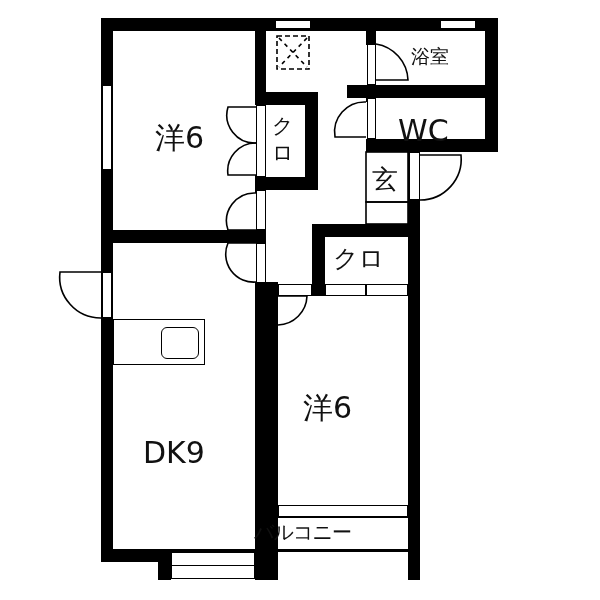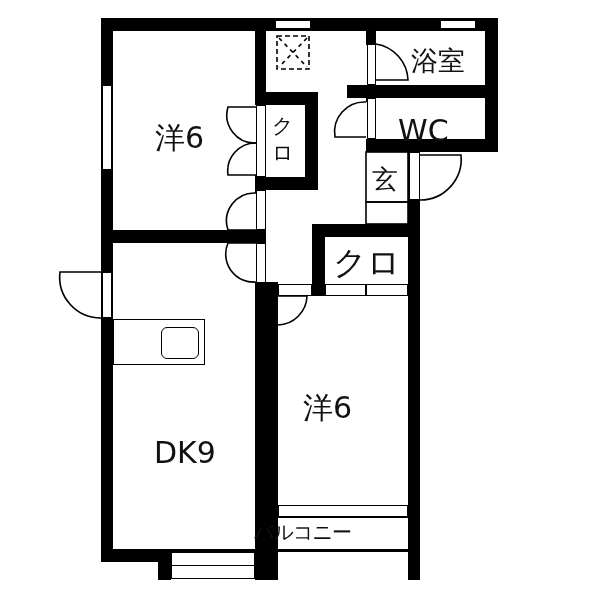--- a/index.html
+++ b/index.html
@@ -88,20 +88,20 @@
   <div style="position:absolute;left:113px;top:319px;width:92px;height:46px;border:1.5px solid #000;box-sizing:border-box;background:#fff;"></div>
   <div style="position:absolute;left:161px;top:327px;width:38px;height:32px;border:1.5px solid #000;border-radius:6px;box-sizing:border-box;"></div>
 
   <div style="position:absolute;left:278px;top:505px;width:130px;height:12px;border:1.5px solid #000;box-sizing:border-box;background:#fff;"></div>
   <div style="position:absolute;left:266px;top:517px;width:154px;height:33px;border-top:1.5px solid #000;border-bottom:1.5px solid #000;box-sizing:border-box;"></div>
   <div style="position:absolute;left:266px;top:550px;width:154px;height:1.5px;background:#000;"></div>
 
   <div class="lbl" style="left:155px;top:123px;font-size:30px;">洋6</div>
   <div class="lbl" style="left:272px;top:116px;font-size:21px;">ク</div>
   <div class="lbl" style="left:272px;top:143px;font-size:21px;">ロ</div>
-  <div class="lbl" style="left:411px;top:47px;font-size:27px;">浴室</div>
+  <div class="lbl" style="left:411px;top:47px;font-size:19px;">浴室</div>
   <div class="lbl" style="left:398px;top:116px;font-size:30px;">WC</div>
   <div class="lbl" style="left:372px;top:166px;font-size:26px;">玄</div>
-  <div class="lbl" style="left:333px;top:246px;font-size:33px;">クロ</div>
+  <div class="lbl" style="left:333px;top:246px;font-size:25px;">クロ</div>
   <div class="lbl" style="left:303px;top:393px;font-size:30px;">洋6</div>
-  <div class="lbl" style="left:143px;top:438px;font-size:30px;margin-left:11px;">DK9</div>
+  <div class="lbl" style="left:143px;top:438px;font-size:30px;">DK9</div>
   <div class="lbl" style="left:254px;top:522px;font-size:20px;letter-spacing:-1px;">バルコニー</div>
 </div>
 
 </body></html>

